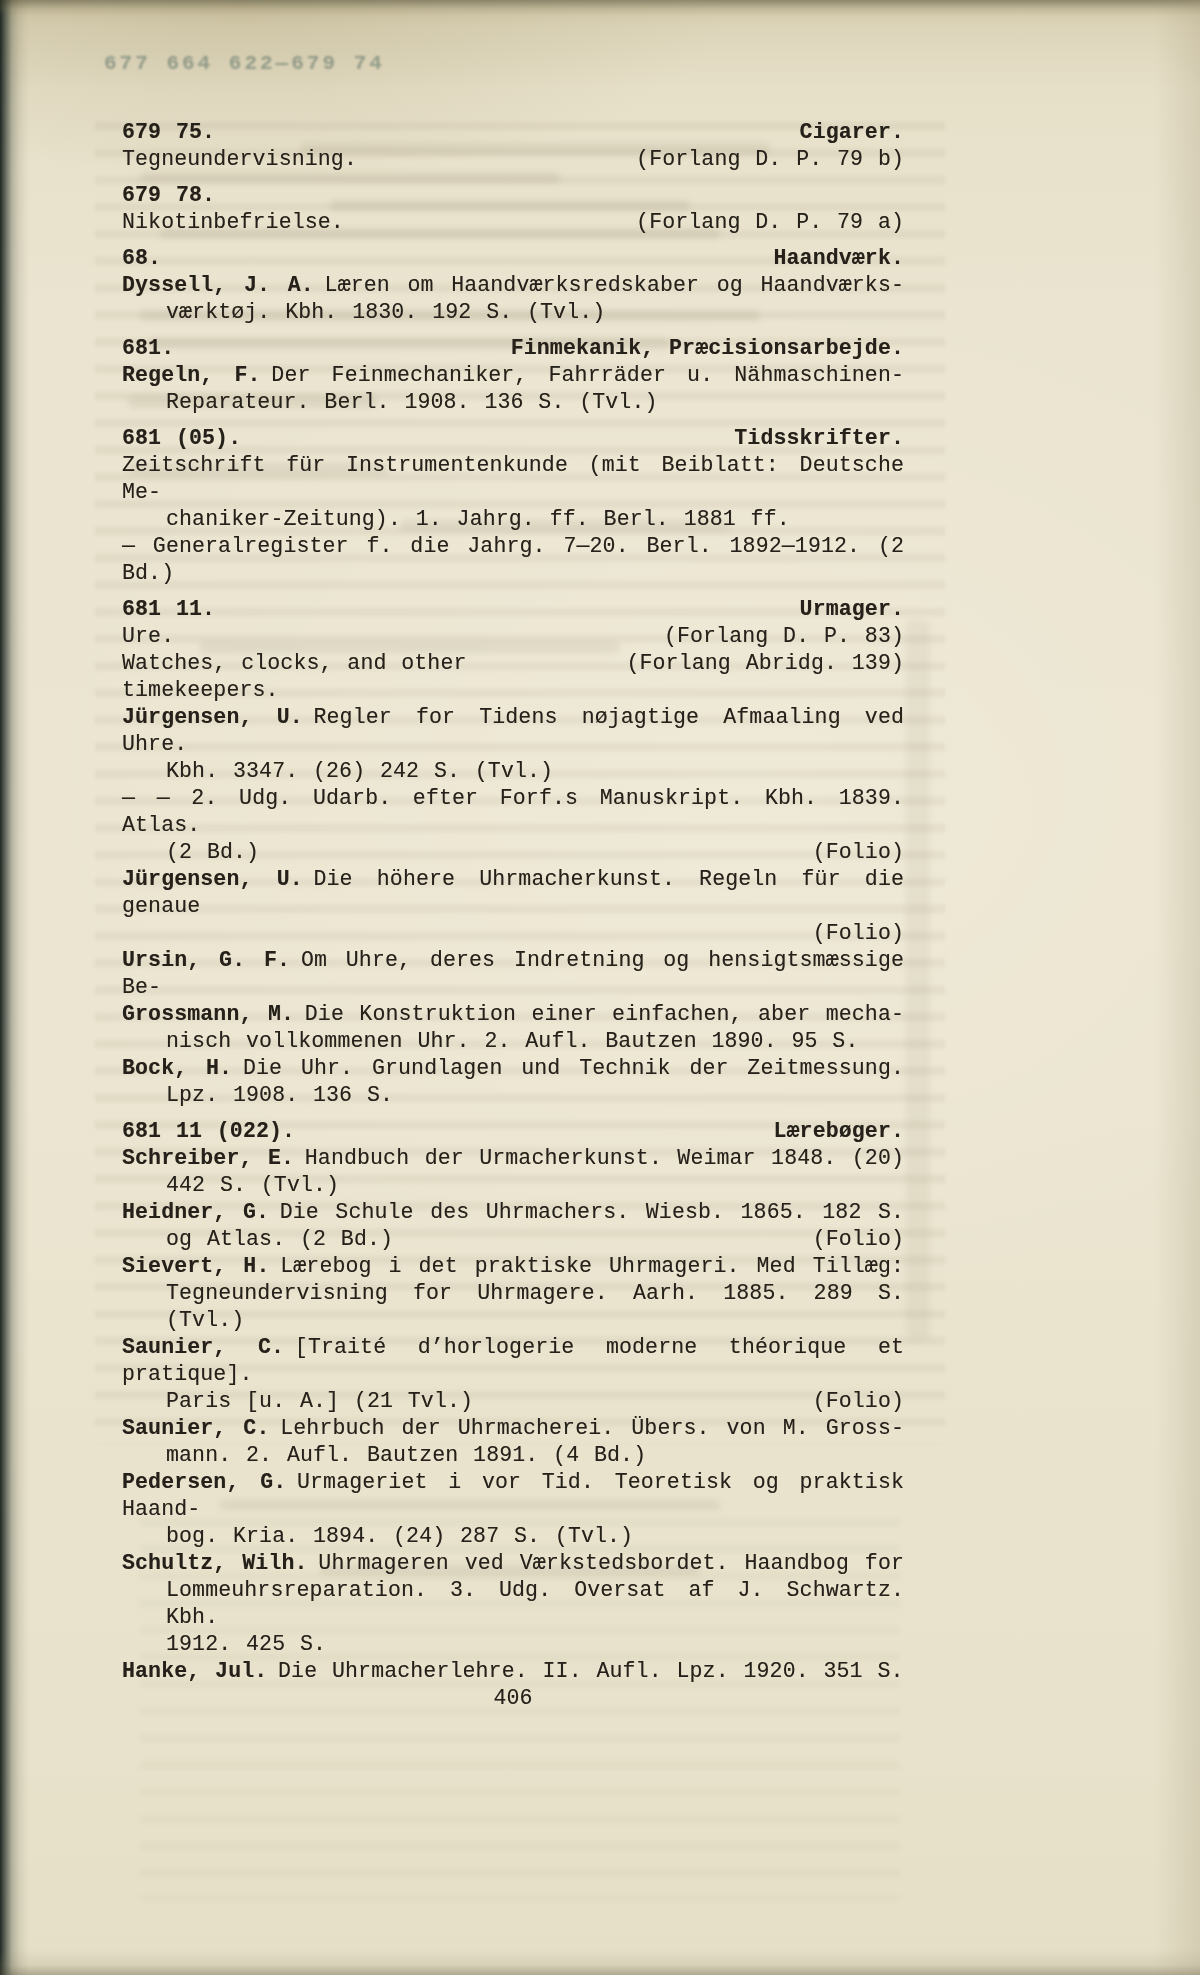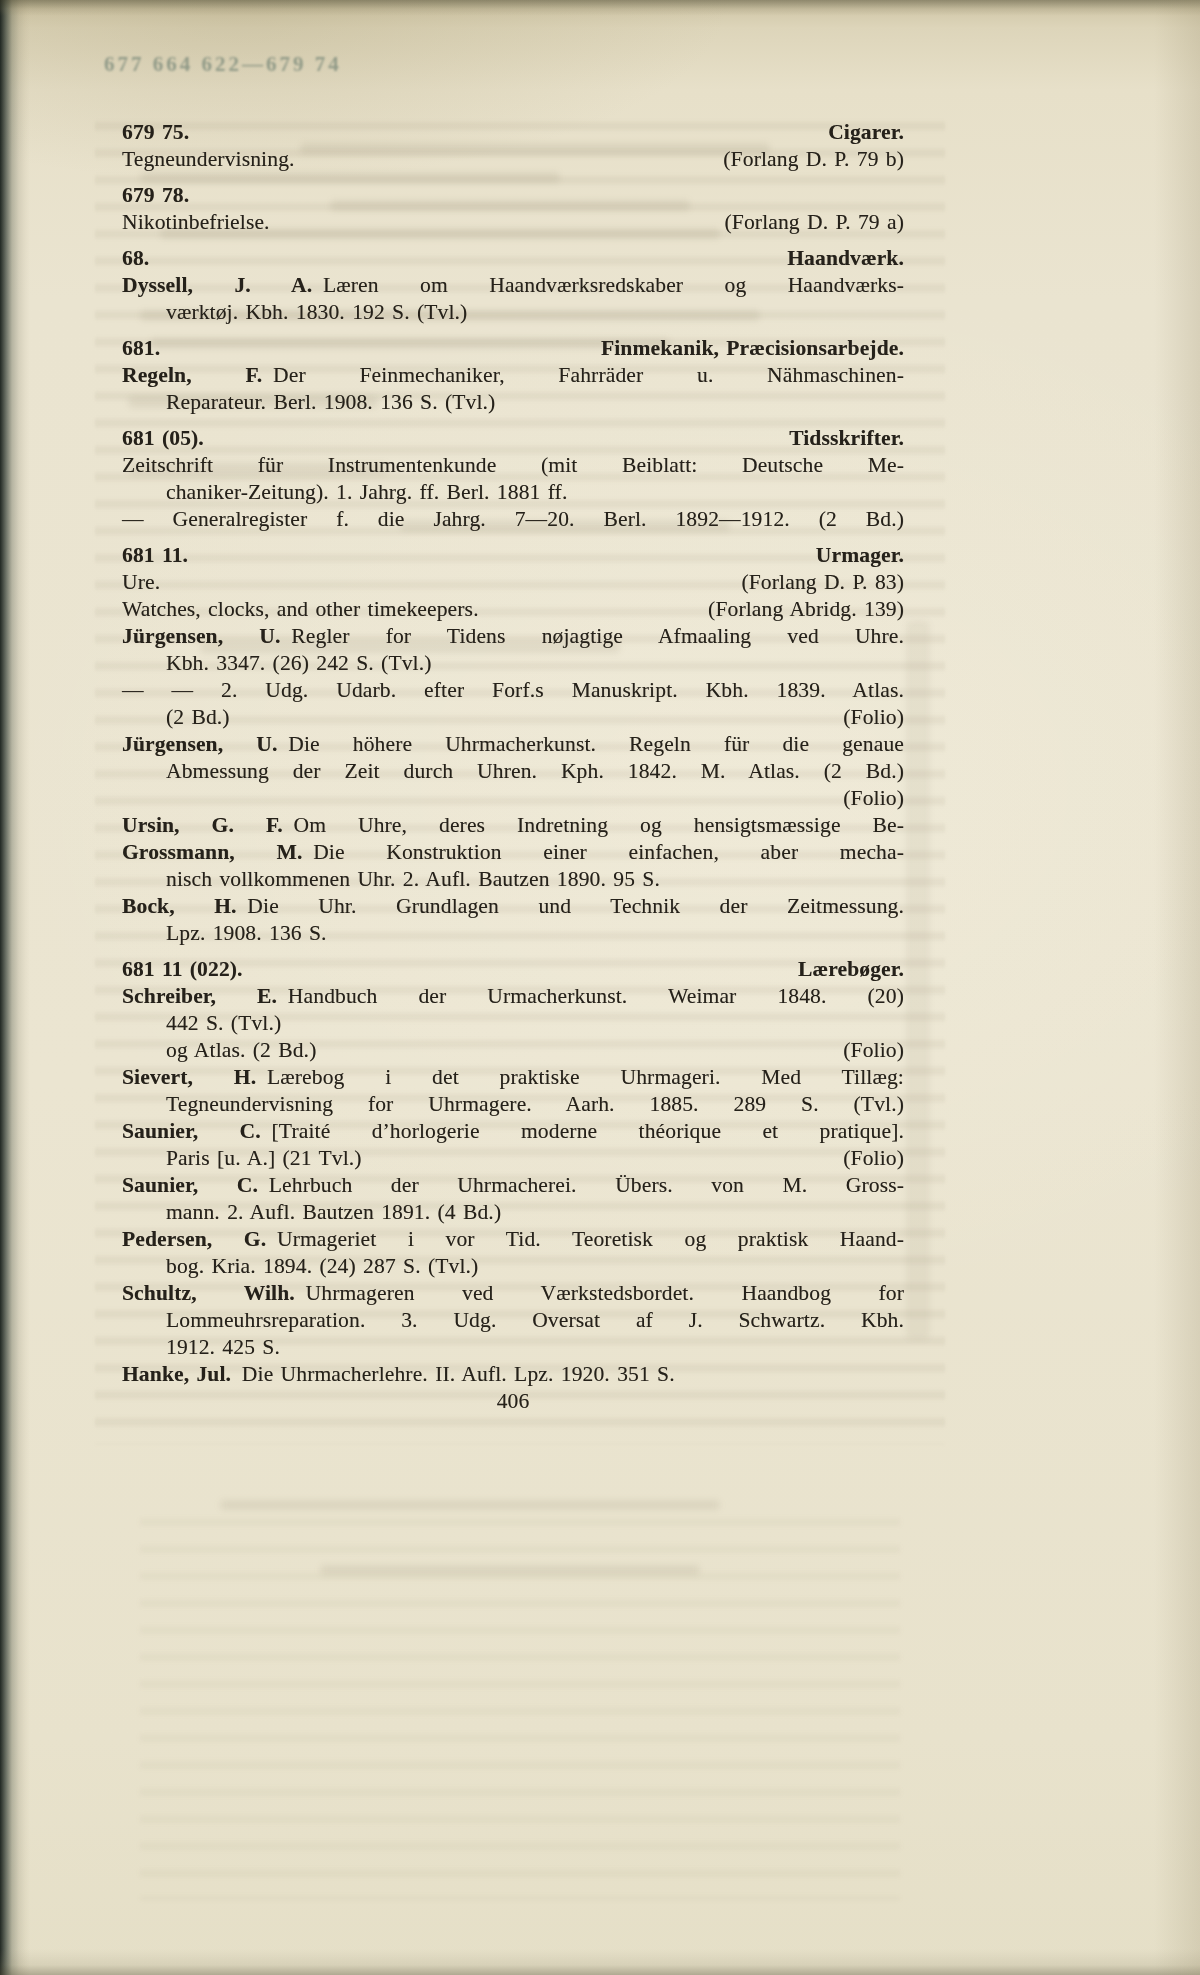--- a/index.html
+++ b/index.html
@@ -7,20 +7,21 @@
     width: 1200px; height: 1975px;
     font-family: "Liberation Serif", "DejaVu Serif", serif;
     overflow: hidden;
   }
   .scan {
     position: absolute; inset: 0;
     background:
       radial-gradient(ellipse 700px 260px at 20% 0%, rgba(170,158,118,0.30), transparent 70%),
       radial-gradient(ellipse 1000px 700px at 62% 40%, rgba(255,252,240,0.22), transparent 75%),
       linear-gradient(180deg, #cdc3a3 0px, #ddd5ba 28px, #e7e0c9 90px, #eae4d0 300px, #ebe5d1 55%, #e8e2cc 88%, #e5dfc7 100%);
+    font-family: Liberation Mono, monospace;
   }
   
   .left-edge {
     position: absolute; left: 0; top: 0; bottom: 0; width: 30px;
     background: linear-gradient(90deg, rgba(22,30,26,0.95) 0px, rgba(40,52,45,0.65) 6px,
                 rgba(70,78,62,0.32) 12px, rgba(110,108,86,0.16) 19px, rgba(140,132,104,0.07) 25px, transparent 30px);
   }
   .top-edge {
     position: absolute; top: 0; left: 0; right: 0; height: 16px;
     background: linear-gradient(180deg, rgba(66,64,42,0.45), rgba(120,112,82,0.18) 9px, transparent);
@@ -161,36 +162,36 @@
           <span class="rt">(Forlang Abridg. 139)</span>
         </div>
         <div class="line fill"><span class="lt"><b class="a">Jürgensen, U.</b>Regler for Tidens nøjagtige Afmaaling ved Uhre.</span></div>
         <div class="line indent"><span class="lt">Kbh. 3347. (26) 242 S. (Tvl.)</span></div>
         <div class="line fill"><span class="lt">— — 2. Udg. Udarb. efter Forf.s Manuskript. Kbh. 1839. Atlas.</span></div>
         <div class="line indent spread">
           <span class="lt">(2 Bd.)</span>
           <span class="rt">(Folio)</span>
         </div>
         <div class="line fill"><span class="lt"><b class="a">Jürgensen, U.</b>Die höhere Uhrmacherkunst. Regeln für die genaue</span></div>
-        <div class="line indent fill"><span class="lt">Abmessung der Zeit durch Uhren. Kph. 1842. M. Atlas. (2 Bd.)</span></div>
         <div class="line spread">
           <span class="lt"></span>
           <span class="rt">(Folio)</span>
         </div>
         <div class="line fill"><span class="lt"><b class="a">Ursin, G. F.</b>Om Uhre, deres Indretning og hensigtsmæssige Be-</span></div>
         <div class="line fill"><span class="lt"><b class="a">Grossmann, M.</b>Die Konstruktion einer einfachen, aber mecha-</span></div>
         <div class="line indent"><span class="lt">nisch vollkommenen Uhr. 2. Aufl. Bautzen 1890. 95 S.</span></div>
         <div class="line fill"><span class="lt"><b class="a">Bock, H.</b>Die Uhr. Grundlagen und Technik der Zeitmessung.</span></div>
         <div class="line indent"><span class="lt">Lpz. 1908. 136 S.</span></div>
         <div class="line gap spread">
           <span class="lt"><b>681 11 (022).</b></span>
           <span class="rt b">Lærebøger.</span>
         </div>
         <div class="line fill"><span class="lt"><b class="a">Schreiber, E.</b>Handbuch der Urmacherkunst. Weimar 1848. (20)</span></div>
         <div class="line indent"><span class="lt">442 S. (Tvl.)</span></div>
+        <div class="line fill"><span class="lt"><b class="a">Heidner, G.</b>Die Schule des Uhrmachers. Wiesb. 1865. 182 S.</span></div>
         <div class="line indent spread">
           <span class="lt">og Atlas. (2 Bd.)</span>
           <span class="rt">(Folio)</span>
         </div>
         <div class="line fill"><span class="lt"><b class="a">Sievert, H.</b>Lærebog i det praktiske Uhrmageri. Med Tillæg:</span></div>
         <div class="line indent fill"><span class="lt">Tegneundervisning for Uhrmagere. Aarh. 1885. 289 S. (Tvl.)</span></div>
         <div class="line fill"><span class="lt"><b class="a">Saunier, C.</b>[Traité d’horlogerie moderne théorique et pratique].</span></div>
         <div class="line indent spread">
           <span class="lt">Paris [u. A.] (21 Tvl.)</span>
           <span class="rt">(Folio)</span>

